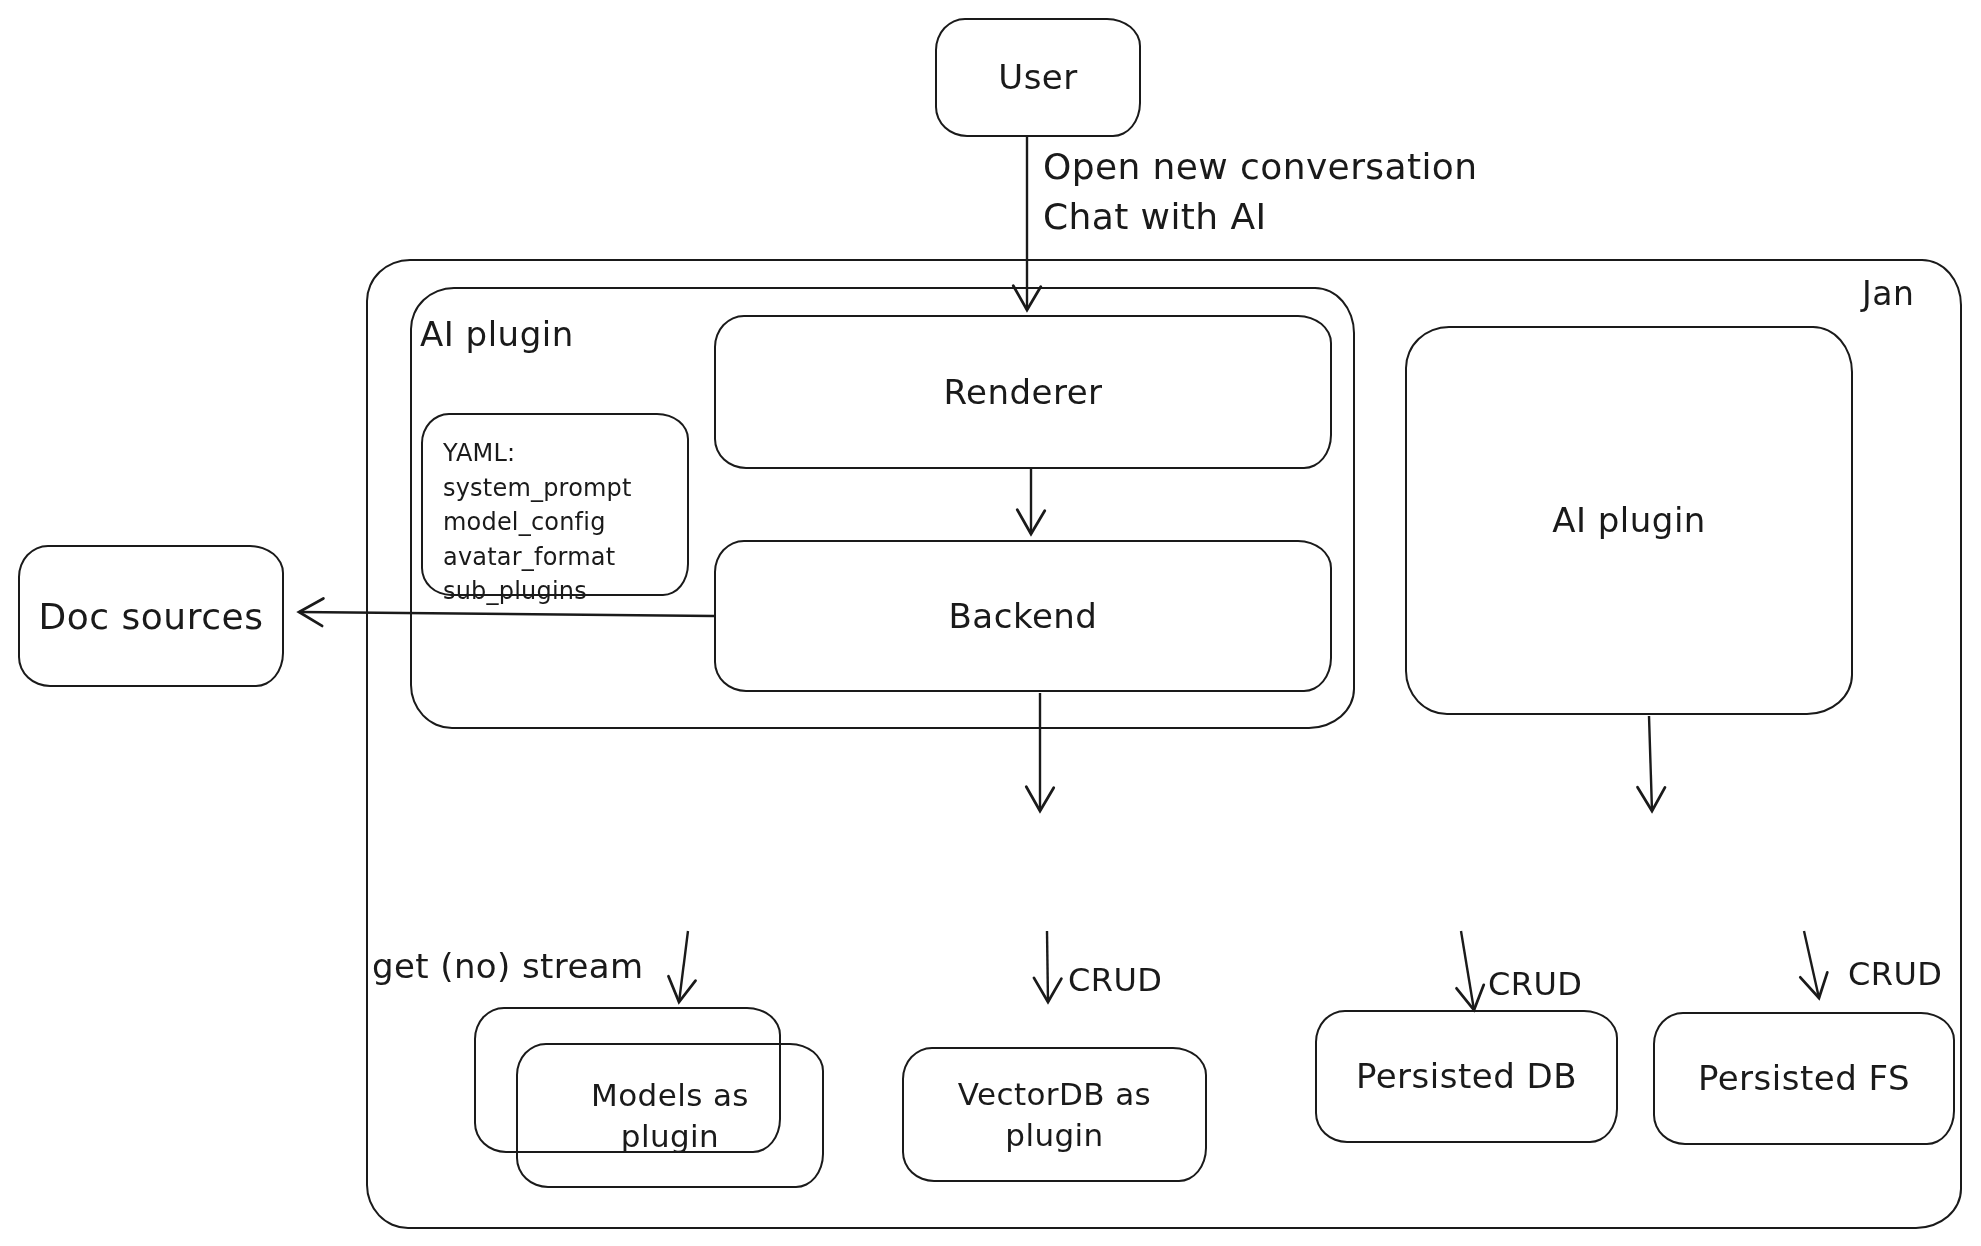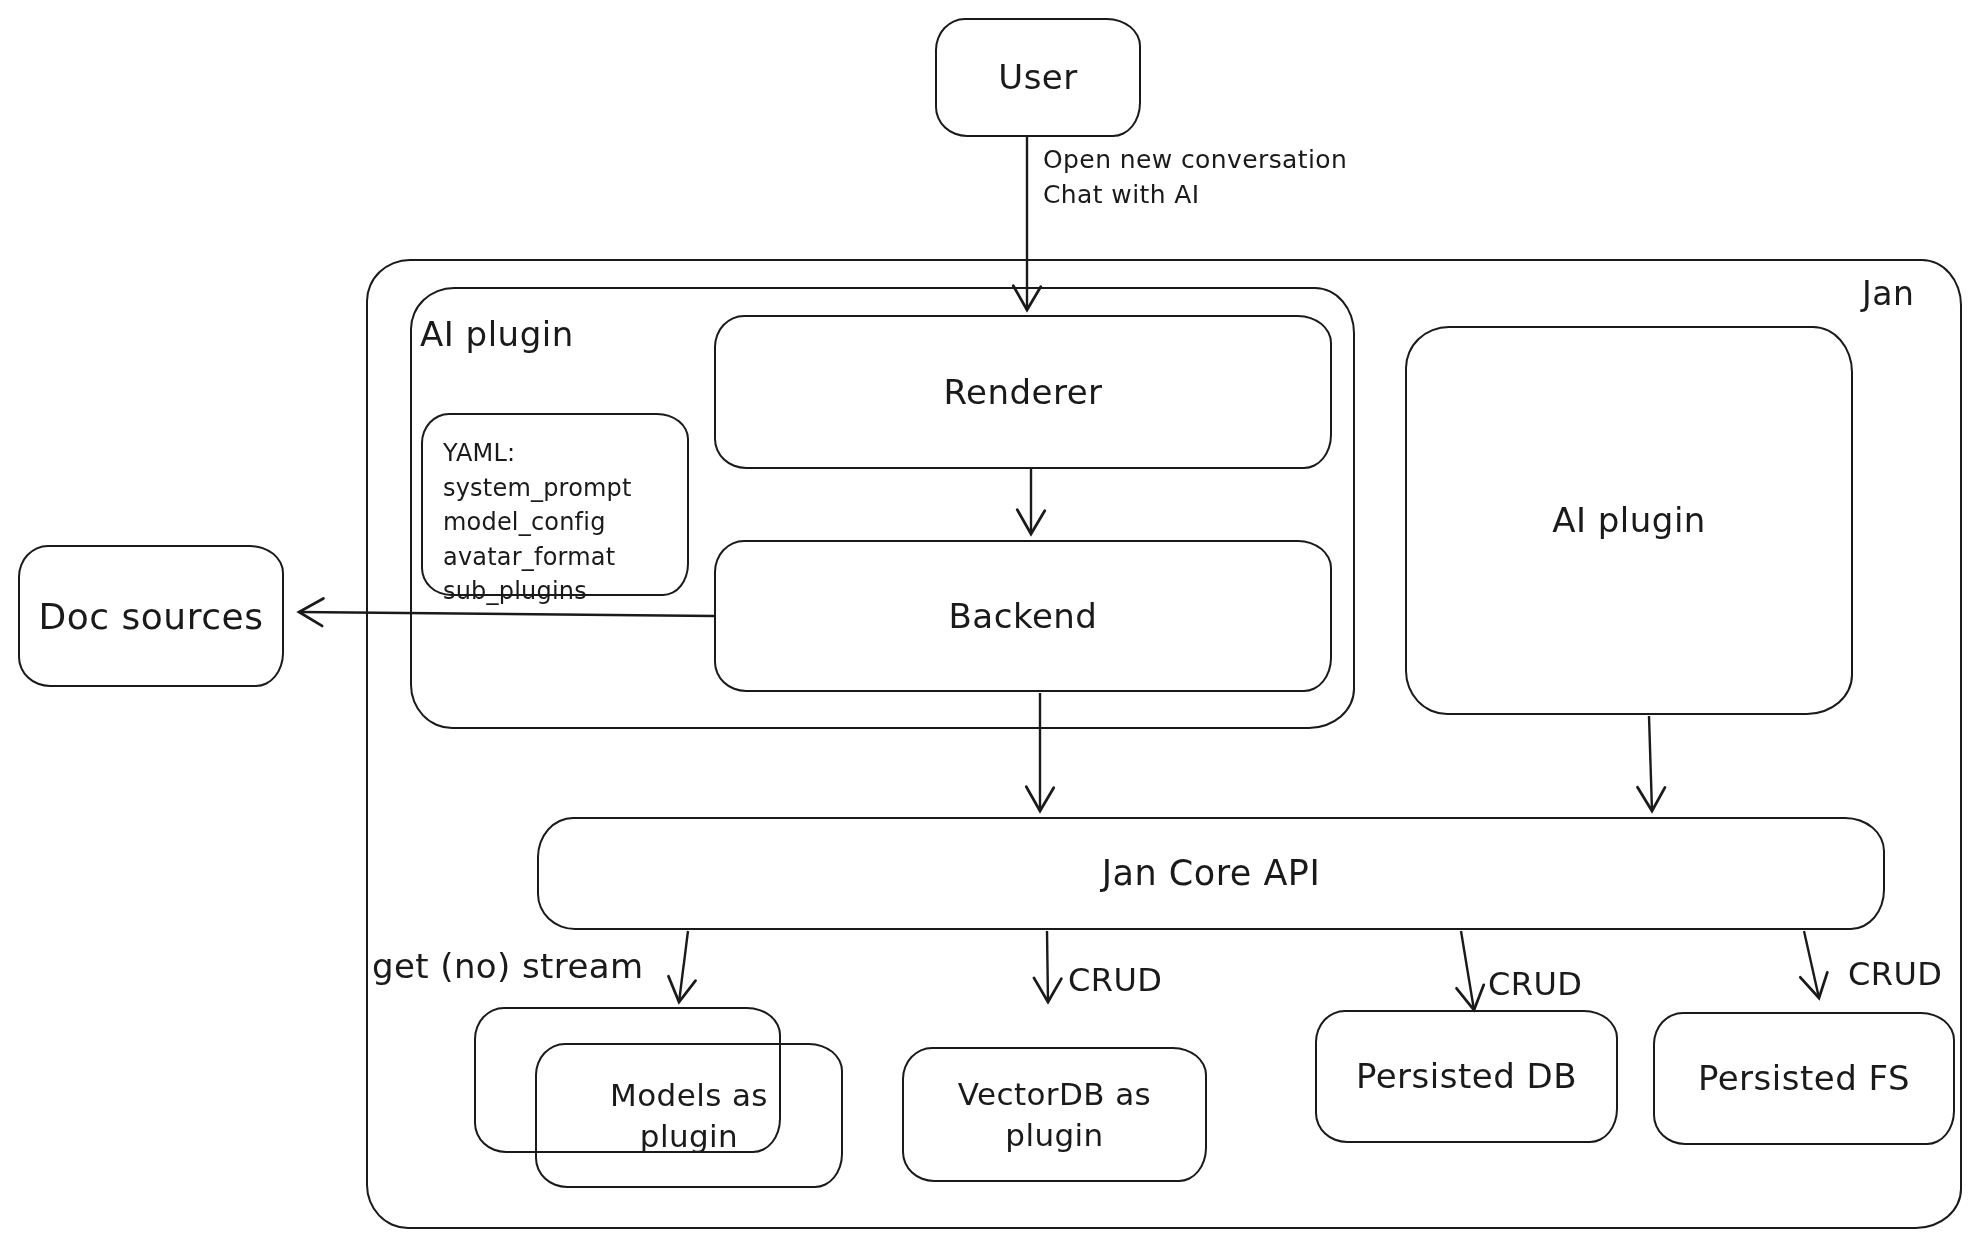--- a/index.html
+++ b/index.html
@@ -24,21 +24,21 @@
     display:flex;align-items:center;justify-content:center;
     text-align:center;background:transparent;
     box-sizing:border-box;
   }
   .r-box{border-radius:30px 34px 28px 32px / 32px 28px 34px 30px;}
   .r-container{border-radius:44px 40px 46px 42px / 42px 46px 40px 44px;}
   .r-bar{border-radius:36px 40px 34px 38px / 40px 34px 40px 36px;}
   .lbl{font-size:34px;font-weight:500;letter-spacing:.5px;line-height:1.25;}
   .lbl-sm{font-size:31px;font-weight:500;letter-spacing:.4px;line-height:1.3;}
   .corner-label{position:absolute;font-size:33px;font-weight:500;letter-spacing:.5px;white-space:nowrap;}
-  .edge-label{position:absolute;font-size:25px;font-weight:500;letter-spacing:.4px;white-space:nowrap;line-height:1.4;}
+  .edge-label{position:absolute;font-size:36px;font-weight:500;letter-spacing:.4px;white-space:nowrap;line-height:1.4;}
   .note{
     position:absolute;border:2.4px solid var(--stroke);
     border-radius:28px 32px 26px 30px / 30px 26px 32px 28px;
     box-sizing:border-box;
     padding:21px 10px 10px 20px;
     text-align:left;font-size:24px;line-height:1.44;font-weight:500;letter-spacing:.2px;
   }
   .note div{white-space:nowrap;}
 </style>
 </head>
@@ -95,32 +95,29 @@
   </div>
 
   <div class="box r-box" style="left:18px;top:545px;width:266px;height:142px;">
     <span class="lbl" style="font-size:36px;">Doc sources</span>
   </div>
 
   <div class="box r-container" style="left:1405px;top:326px;width:448px;height:389px;">
     <span class="lbl">AI plugin</span>
   </div>
 
-  <div class="box r-bar" style="left:537px;top:817px;width:1348px;height:113px;">
-    <span class="lbl" style="font-size:35px;">Jan Core API</span>
-  </div>
 
   <span class="edge-label" style="left:372px;top:943px;font-size:34px;">get (no) stream</span>
 
   <span class="edge-label" style="left:1068px;top:958px;font-size:32px;">CRUD</span>
   <span class="edge-label" style="left:1488px;top:962px;font-size:32px;">CRUD</span>
   <span class="edge-label" style="left:1848px;top:952px;font-size:32px;">CRUD</span>
 
   <div class="box r-box" style="left:474px;top:1007px;width:307px;height:146px;"></div>
-  <div class="box r-box" style="left:516px;top:1043px;width:308px;height:145px;margin-left:19px;">
+  <div class="box r-box" style="left:516px;top:1043px;width:308px;height:145px;">
     <span class="lbl-sm" style="width:230px;">Models as plugin</span>
   </div>
 
   <div class="box r-box" style="left:902px;top:1007px;width:305px;height:135px;margin-top:40px;">
     <span class="lbl-sm" style="width:240px;">VectorDB as plugin</span>
   </div>
 
   <div class="box r-box" style="left:1315px;top:1010px;width:303px;height:133px;">
     <span class="lbl">Persisted DB</span>
   </div>

